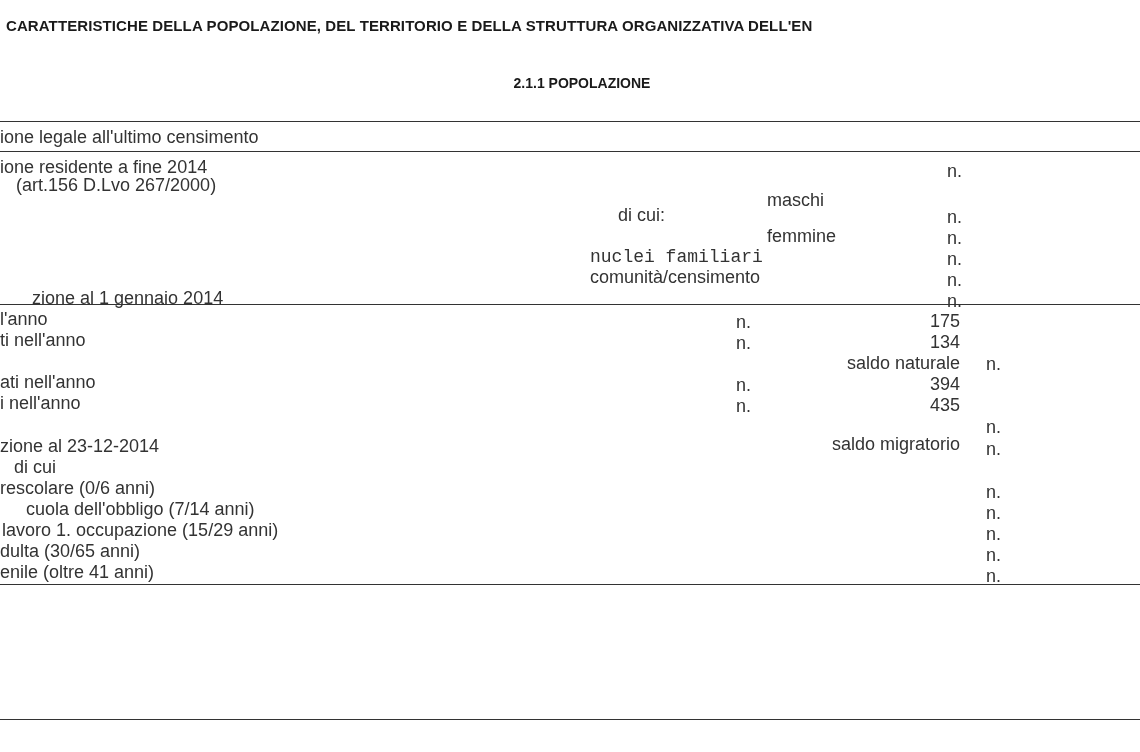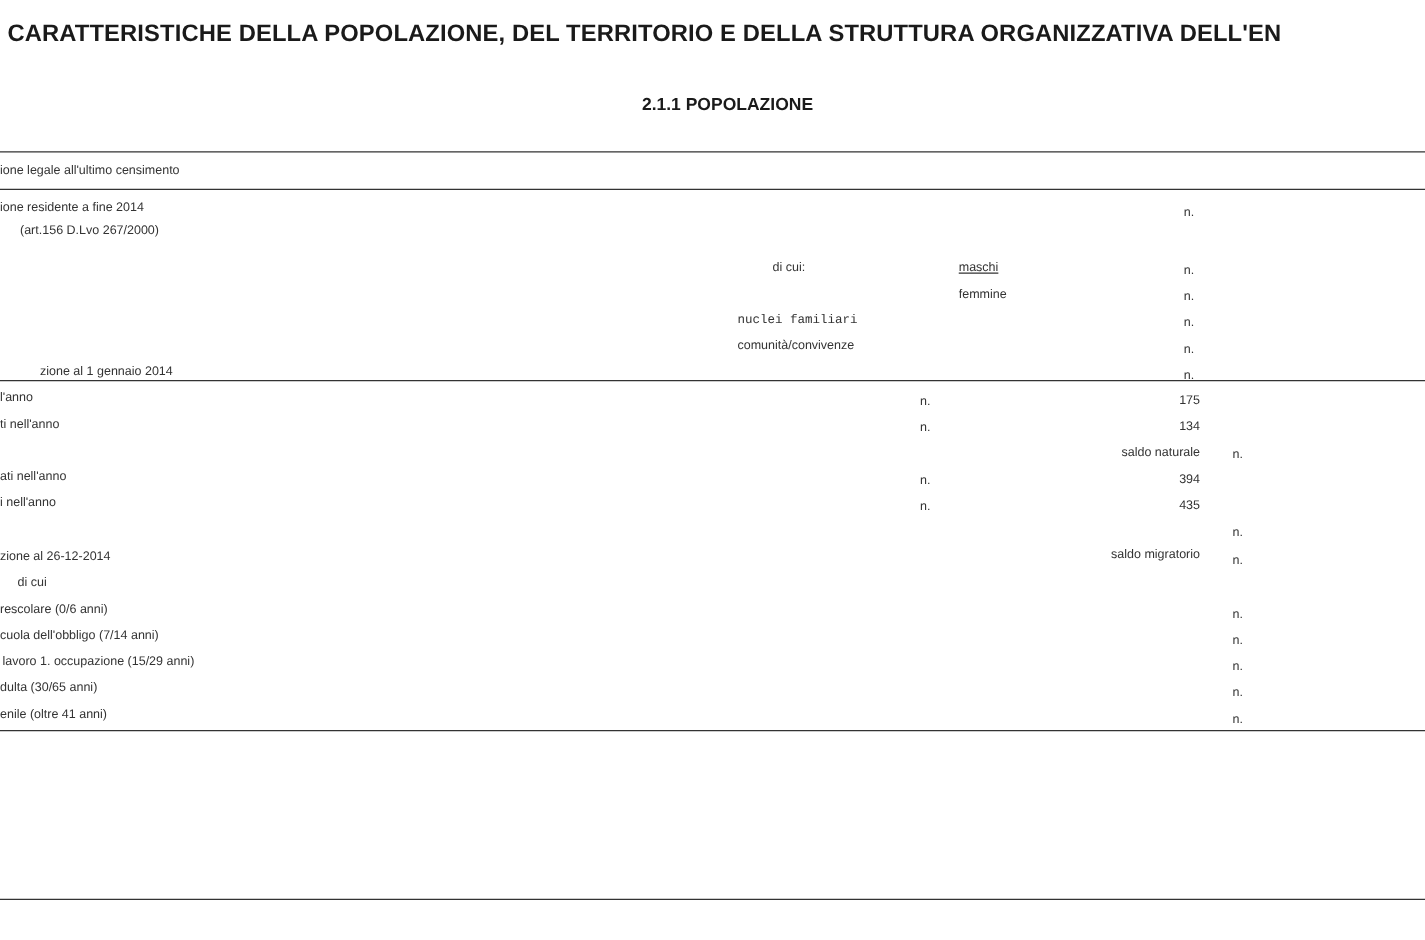--- a/index.html
+++ b/index.html
@@ -12,21 +12,21 @@
     height: 752px;
     position: relative;
     overflow: hidden;
     font-family: "Liberation Sans", sans-serif;
     color: #2a2a2a;
   }
   .title {
     position: absolute;
     left: 6px;
     top: 17px;
-    font-size: 19px;
+    font-size: 15px;
     font-weight: bold;
     color: #1a1a1a;
     white-space: nowrap;
     letter-spacing: 0.1px;
   }
   .subtitle {
     position: absolute;
     left: 0;
     width: 1140px;
     top: 75px;
@@ -39,21 +39,21 @@
   }
   .rule {
     position: absolute;
     left: 0;
     width: 1140px;
     height: 0;
     border-top: 1.5px solid #333;
   }
   .cell {
     position: absolute;
-    font-size: 10px;
+    font-size: 18px;
     white-space: nowrap;
     line-height: 16px;
     color: #333;
   }
   .r { text-align: right; }
 </style>
 </head>
 <body>
 
 <div class="title">CARATTERISTICHE DELLA POPOLAZIONE, DEL TERRITORIO E DELLA STRUTTURA ORGANIZZATIVA DELL'EN</div>
@@ -64,30 +64,30 @@
 <div class="rule" style="top:304px;"></div>
 <div class="rule" style="top:719px;"></div>
 
 <div class="cell" style="left:0;top:129px;">ione legale all'ultimo censimento</div>
 
 <div class="cell" style="left:0;top:159px;">ione residente a fine 2014</div>
 <div class="cell" style="left:947px;top:163px;">n.</div>
 <div class="cell" style="left:16px;top:177px;">(art.156 D.Lvo 267/2000)</div>
 
 <div class="cell" style="left:590px;top:207px;margin-left:28px;">di cui:</div>
-<div class="cell" style="left:767px;top:207px;text-decoration:underline;">maschi</div>
+<div class="cell" style="left:767px;top:192px;">maschi</div>
 <div class="cell" style="left:947px;top:209px;">n.</div>
 
 <div class="cell" style="left:767px;top:228px;">femmine</div>
 <div class="cell" style="left:947px;top:230px;">n.</div>
 
 <div class="cell" style="left:590px;top:249px;font-family:Liberation Mono, monospace;">nuclei familiari</div>
 <div class="cell" style="left:947px;top:251px;">n.</div>
 
-<div class="cell" style="left:590px;top:269px;">comunità/convivenze</div>
+<div class="cell" style="left:590px;top:269px;">comunità/censimento</div>
 <div class="cell" style="left:947px;top:272px;">n.</div>
 
 <div class="cell" style="left:0;top:290px;margin-left:32px;">zione al 1 gennaio 2014</div>
 <div class="cell" style="left:947px;top:293px;">n.</div>
 
 <div class="cell" style="left:0;top:311px;">l'anno</div>
 <div class="cell" style="left:736px;top:314px;">n.</div>
 <div class="cell r" style="left:860px;width:100px;top:313px;">175</div>
 
 <div class="cell" style="left:0;top:332px;">ti nell'anno</div>
@@ -101,29 +101,29 @@
 <div class="cell" style="left:736px;top:377px;">n.</div>
 <div class="cell r" style="left:860px;width:100px;top:376px;">394</div>
 
 <div class="cell" style="left:0;top:395px;">i nell'anno</div>
 <div class="cell" style="left:736px;top:398px;">n.</div>
 <div class="cell r" style="left:860px;width:100px;top:397px;">435</div>
 
 <div class="cell r" style="left:760px;width:200px;top:436px;text-align:right;">saldo migratorio</div>
 <div class="cell" style="left:986px;top:419px;">n.</div>
 
-<div class="cell" style="left:0;top:438px;">zione al 26-12-2014</div>
+<div class="cell" style="left:0;top:438px;">zione al 23-12-2014</div>
 <div class="cell" style="left:986px;top:441px;">n.</div>
 
 <div class="cell" style="left:14px;top:459px;">di cui</div>
 
 <div class="cell" style="left:0;top:480px;">rescolare (0/6 anni)</div>
 <div class="cell" style="left:986px;top:484px;">n.</div>
 
-<div class="cell" style="left:0;top:501px;">cuola dell'obbligo (7/14 anni)</div>
+<div class="cell" style="left:0;top:501px;padding-left:26px;">cuola dell'obbligo (7/14 anni)</div>
 <div class="cell" style="left:986px;top:505px;">n.</div>
 
 <div class="cell" style="left:2px;top:522px;">lavoro 1. occupazione (15/29 anni)</div>
 <div class="cell" style="left:986px;top:526px;">n.</div>
 
 <div class="cell" style="left:0;top:543px;">dulta (30/65 anni)</div>
 <div class="cell" style="left:986px;top:547px;">n.</div>
 
 <div class="cell" style="left:0;top:564px;">enile (oltre 41 anni)</div>
 <div class="cell" style="left:986px;top:568px;">n.</div>

